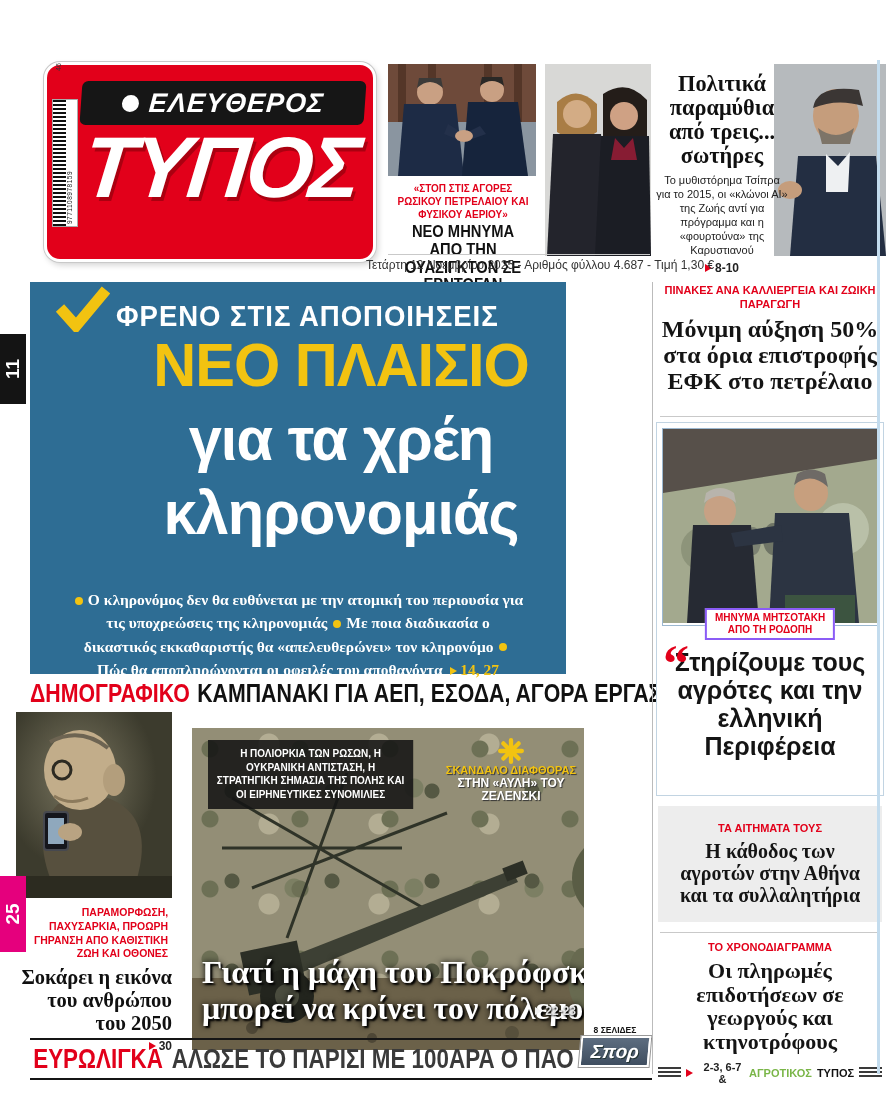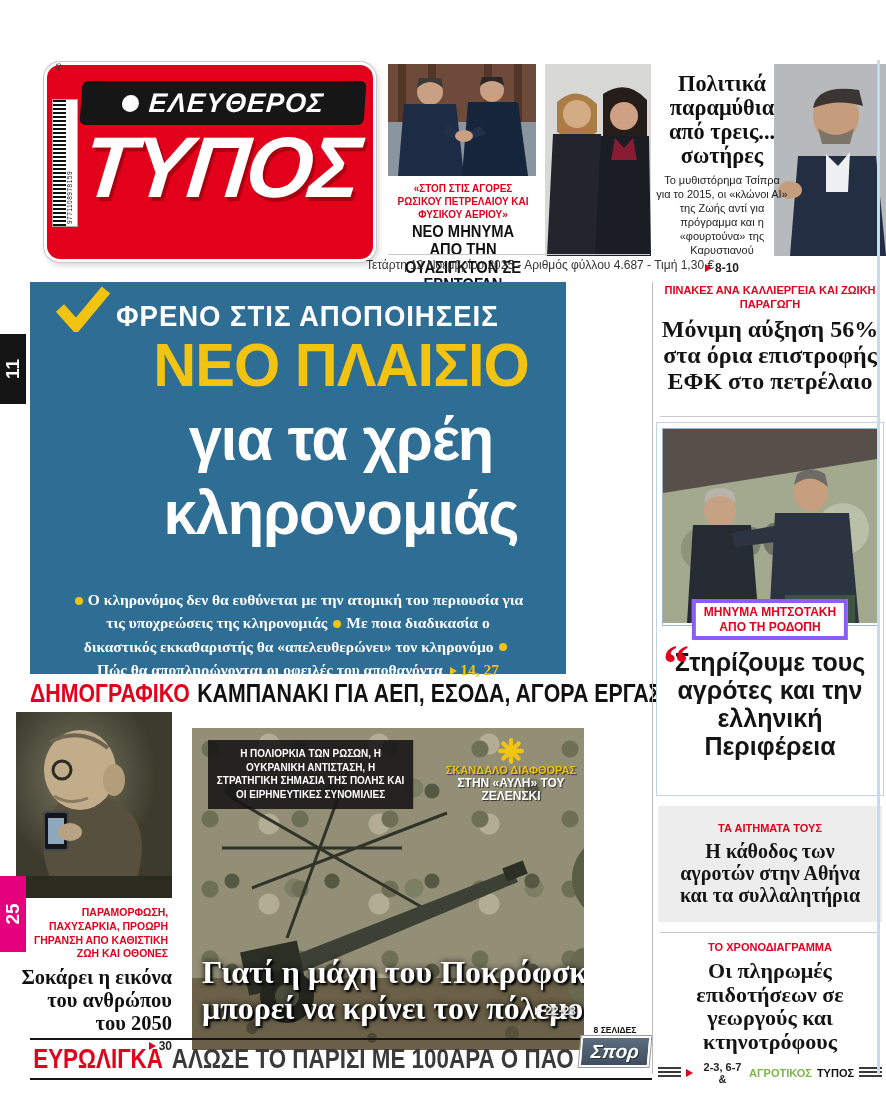--- a/index.html
+++ b/index.html
@@ -97,21 +97,21 @@
   
   .rule-v{left:652px;top:282px;width:1px;height:792px;background:#bbb;}
   .sb{left:658px;width:224px;text-align:center;}
   .sb-kick{font-size:11px;line-height:1.25;}
   .sb-title{font-weight:900;color:#141414;line-height:1.1;margin-top:4px;}
   .s1{top:284px;}  .s1 .sb-title{font-size:24px;}
   .hr1{left:660px;top:416px;width:220px;}
   .frame{left:656px;top:422px;width:226px;height:372px;border:1px solid #c2d4e2;background:#fff;}
   .f-photo{margin:5px;height:196px;border:1px solid #9cb8d0;position:relative;overflow:visible;}
   .f-label{position:absolute;left:50%;bottom:-15px;transform:translateX(-50%);background:#fff;
-           border:4px solid #8b5cf6;padding:2px 8px;white-space:nowrap;font-size:12px;line-height:1.2;z-index:3;}
+           border:2px solid #8b5cf6;padding:2px 8px;white-space:nowrap;font-size:10px;line-height:1.2;z-index:3;}
   .quote{position:relative;margin-top:22px;padding:0 12px;}
   .quote-mark{position:absolute;left:6px;top:-10px;color:var(--red);
               font-family:"Liberation Serif","DejaVu Serif",serif;font-weight:900;font-size:52px;line-height:1;}
   .quote-mark::before{content:"\201C";}
   .q-text{font-size:25px;font-weight:800;line-height:1.12;color:#141414;text-align:center;}
   .s3{top:806px;height:116px;background:#ededed;display:flex;flex-direction:column;justify-content:center;padding:6px 8px;box-sizing:border-box;width:224px;}
   .s3 .sb-title{font-size:20px;}
   .hr2{left:660px;top:932px;width:220px;}
   .s4{top:941px;}  .s4 .sb-title{font-size:22px;line-height:1.08;}
   .s4-foot{margin-top:7px;display:flex;align-items:center;justify-content:center;gap:5px;font-size:11px;font-weight:800;}
@@ -283,21 +283,21 @@
     <div class="abs sport">
       <span class="sp-pages">8 ΣΕΛΙΔΕΣ</span>
       <div class="sp-box">Σπορ</div>
     </div>
   </div>
 
   <div class="abs rule-v"></div>
 
   <div class="abs sb s1">
     <div class="sb-kick kick">ΠΙΝΑΚΕΣ ΑΝΑ ΚΑΛΛΙΕΡΓΕΙΑ ΚΑΙ ΖΩΙΚΗ ΠΑΡΑΓΩΓΗ</div>
-    <div class="sb-title serif">Μόνιμη αύξηση 56% στα όρια επιστροφής ΕΦΚ στο πετρέλαιο</div>
+    <div class="sb-title serif">Μόνιμη αύξηση 50% στα όρια επιστροφής ΕΦΚ στο πετρέλαιο</div>
   </div>
 
   <div class="abs rule-h hr1"></div>
 
   <div class="abs frame">
     <div class="f-photo">
       <svg width="214" height="194" viewBox="0 0 214 194">
         <rect width="214" height="194" fill="#a3a98e"></rect>
         <circle cx="40" cy="120" r="22" fill="#8d947a"></circle>
           <circle cx="180" cy="100" r="26" fill="#b9c0a8"></circle>

